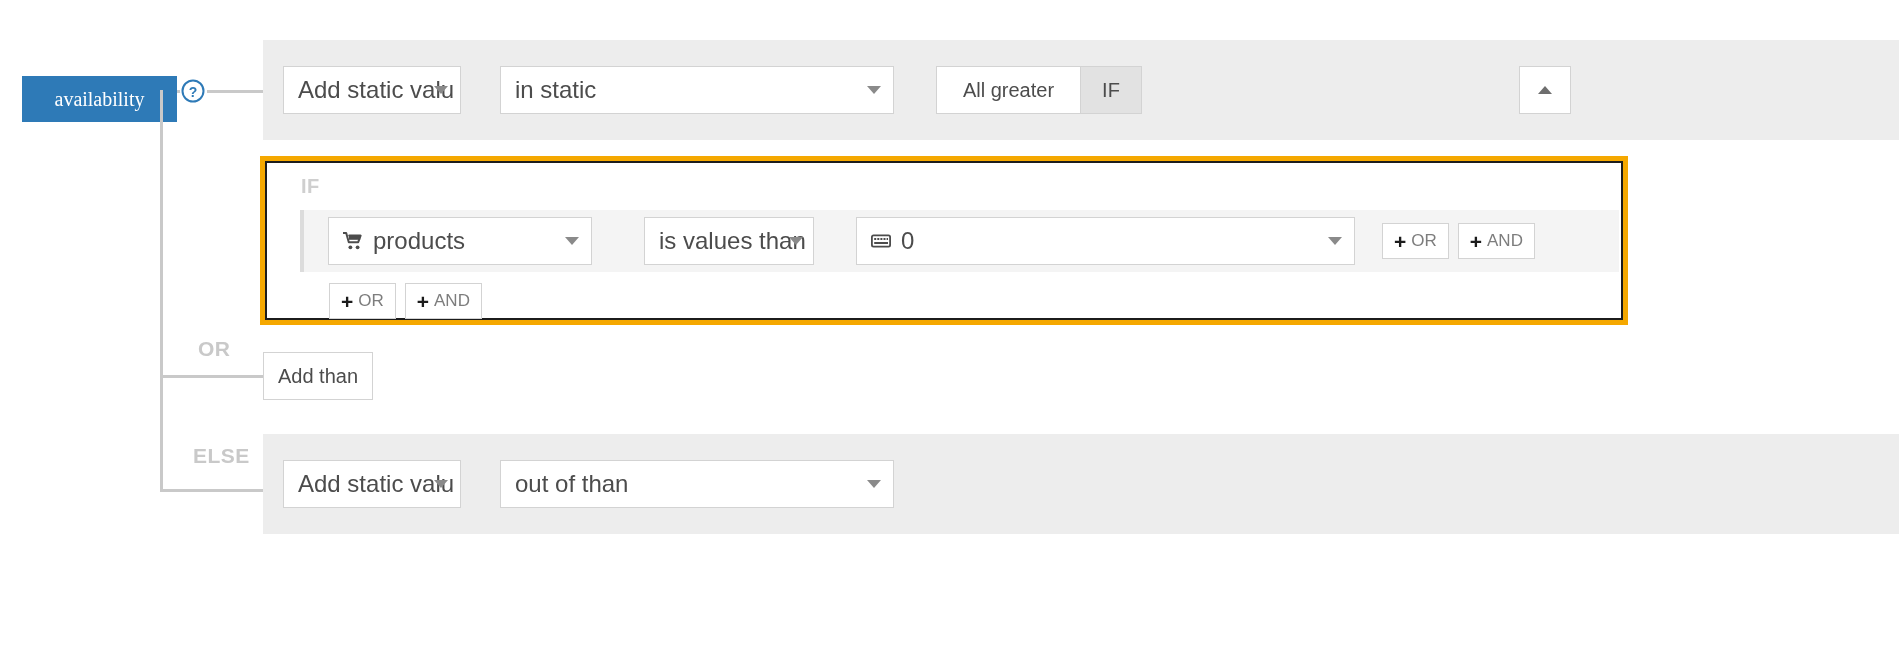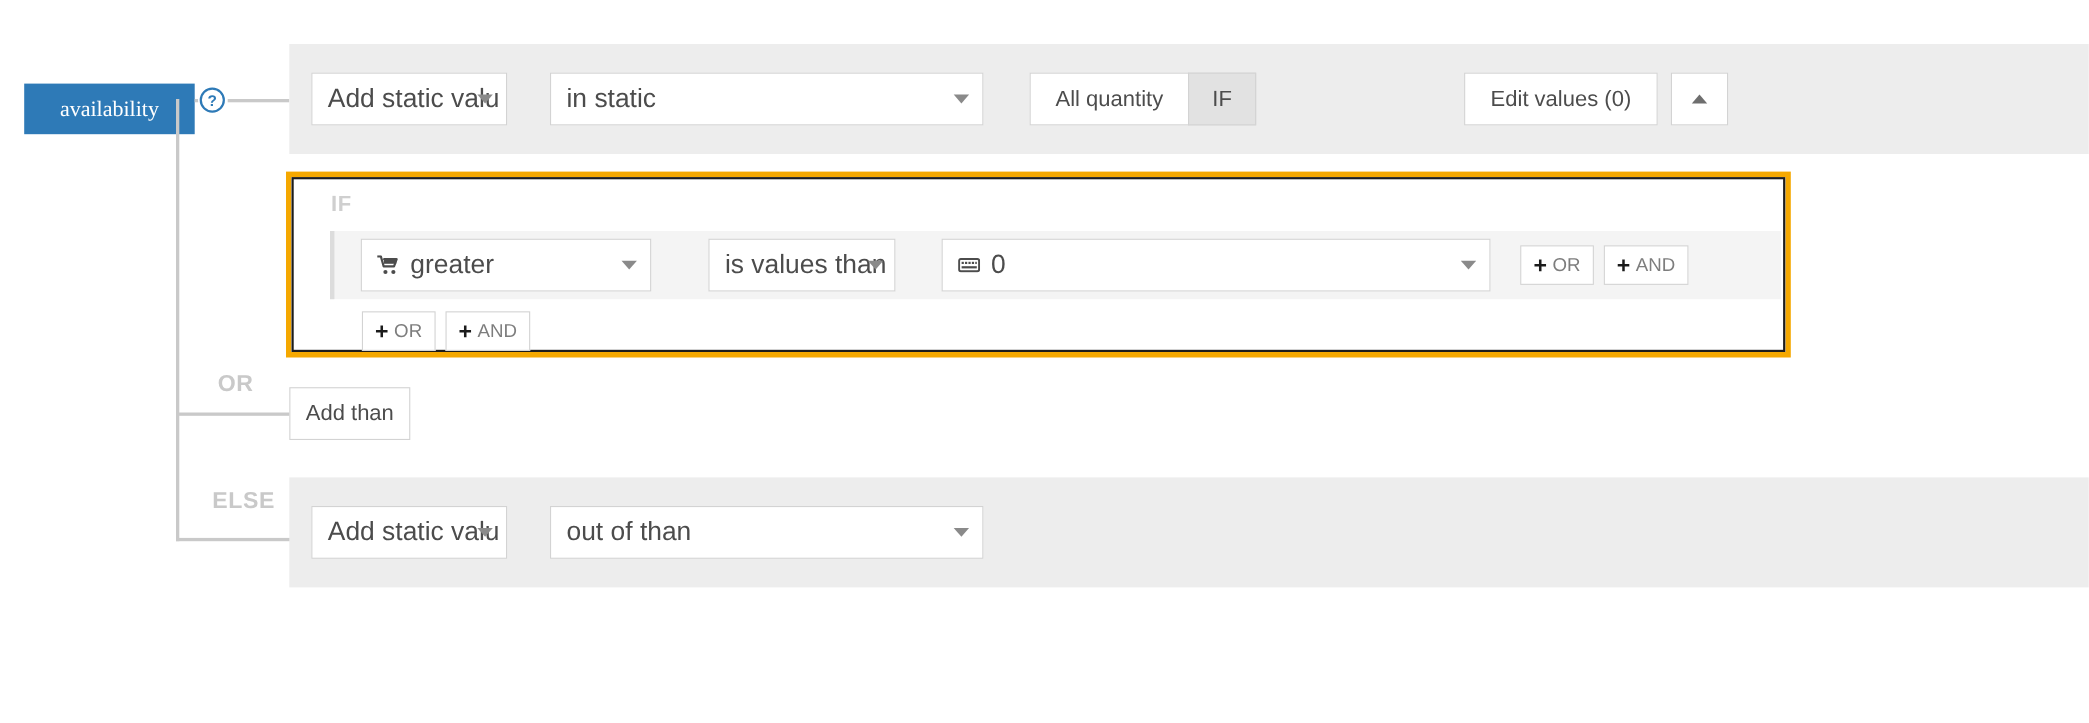--- a/index.html
+++ b/index.html
@@ -249,30 +249,27 @@
       <span class="caret"></span>
     </div>
 
     <div class="ctl" style="position:absolute; left:237px; top:26px; width:394px;">
       <span class="ctl-label">in static</span>
       <span class="caret"></span>
     </div>
 
     <div class="btn-group" style="position:absolute; left:673px; top:26px;">
       <div class="btn" style="width:145px;">
-        <span>All quantity</span>
+        <span>All greater</span>
       </div>
       <div class="btn active" style="width:62px;">
         <span>IF</span>
       </div>
     </div>
 
-    <div class="btn" style="position:absolute; left:1068px; top:26px; width:176px;">
-      <span>Edit values (0)</span>
-    </div>
 
     <div class="collapse-btn" style="position:absolute; left:1256px; top:26px;">
       <span class="up"></span>
     </div>
   </div>
 
   <div class="if-block">
     <div class="if-block-inner">
 
       <div class="if-title">IF</div>
@@ -281,21 +278,21 @@
 
         <div class="ctl" style="position:absolute; left:24px; top:7px; width:264px;">
           <span class="icon-inline">
             <svg width="20" height="18" viewBox="0 0 20 18" aria-hidden="true">
               <path d="M0 1h3.2l2.6 9.2h9.4l2.4-6.6H6.2" fill="none" stroke="#4c4c4c" stroke-width="2" stroke-linecap="round" stroke-linejoin="round"></path>
               <rect x="6" y="3.4" width="11.2" height="4.4" fill="#4c4c4c"></rect>
               <circle cx="7.4" cy="15.3" r="1.9" fill="#4c4c4c"></circle>
               <circle cx="14.6" cy="15.3" r="1.9" fill="#4c4c4c"></circle>
             </svg>
           </span>
-          <span class="ctl-label">greater</span>
+          <span class="ctl-label">products</span>
           <span class="caret"></span>
         </div>
 
         <div class="ctl compact" style="position:absolute; left:340px; top:7px; width:170px; padding-right:30px;">
           <span class="ctl-label">is values than</span>
           <span class="caret"></span>
         </div>
 
         <div class="ctl" style="position:absolute; left:552px; top:7px; width:499px;">
           <span class="icon-inline">

